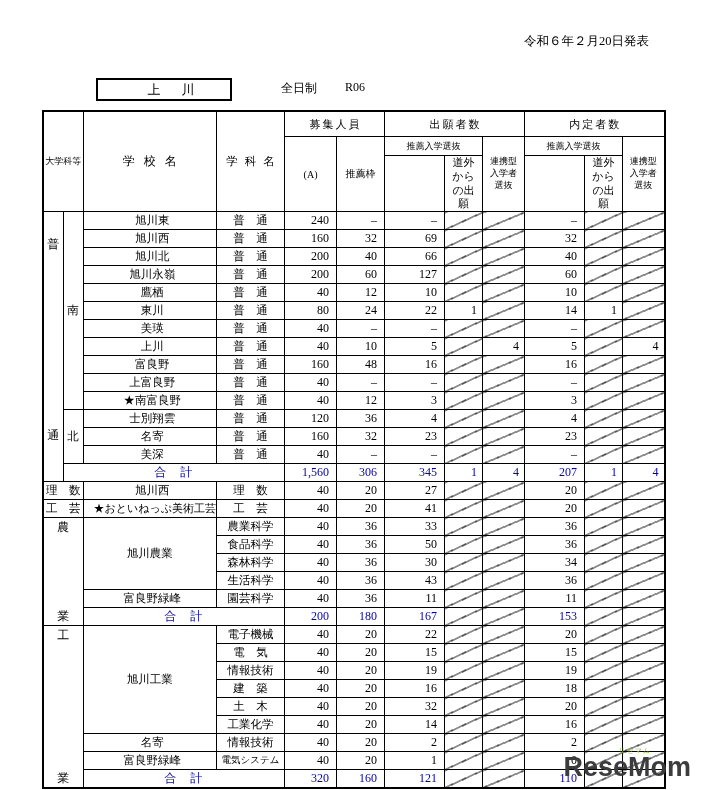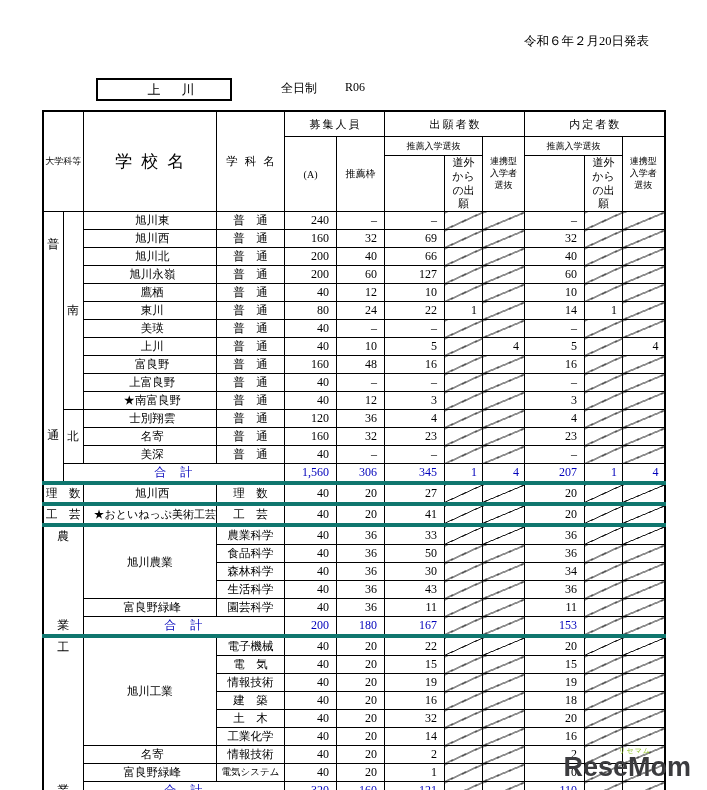--- a/index.html
+++ b/index.html
@@ -18,41 +18,41 @@
 
   table{
     position:absolute;left:42px;top:110px;border-collapse:collapse;
     table-layout:fixed;border:2px solid #000;
   }
   th,td{border:1px solid #000;padding:0;font-weight:normal;text-align:center;vertical-align:middle;overflow:hidden}
   thead tr:nth-child(1) th{height:24px}
   thead tr:nth-child(2) th{height:18px}
   thead tr:nth-child(3) th{height:25px}
   .hcat{font-size:9px}
-  .hsch{font-size:17px;letter-spacing:9px;padding-left:9px}
+  .hsch{font-size:12px;letter-spacing:9px;padding-left:9px}
   .hdep{font-size:11.5px;letter-spacing:7px;padding-left:7px}
   .h1{font-size:11px;letter-spacing:2px;padding-left:2px}
   .ha{font-size:10px}
   .h2{font-size:9px}
   .h3l{font-size:9px;line-height:1.3;padding:0 5px}
   .hsm{font-size:11px;line-height:1.25;padding:0 2px}
 
   tbody td{height:17px;font-size:12px}
   .num{text-align:right;padding-right:7px}
   .nwv{text-align:right;padding-right:5px}
   .sch{font-size:11.5px;text-align:center;padding-left:5px;white-space:nowrap}
   .schc{font-size:11.5px;text-align:center}
   .schsm{font-size:11px;text-align:right;padding-left:10px;white-space:nowrap}
   .dep{font-size:11.5px}
   .depsm{font-size:9.5px}
   .sub{font-size:11.5px}
   .seclbl{font-size:11.5px}
   .totlbl{font-size:12px;letter-spacing:1px}
   tr.total td{color:#0000bb;font-weight:normal}
-  tr.sect td{border-top:4px solid #0f766e}
+  tr.sect td{border-top:1px solid #0f766e}
   .dg{background-image:linear-gradient(to bottom right,
       transparent calc(50% - 0.5px),#1a1a1a calc(50% - 0.5px),
       #1a1a1a calc(50% + 0.5px),transparent calc(50% + 0.5px))}
   .vlab{position:relative}
   .vlab div{position:absolute;left:0;width:100%;text-align:center;font-size:12px;line-height:1}
   .vlab-lg div:first-child{top:26px}
   .vlab-lg div:last-child{bottom:40px}
   .vlab-sm div:first-child{top:3px}
   .vlab-sm div:last-child{bottom:3px}
 

